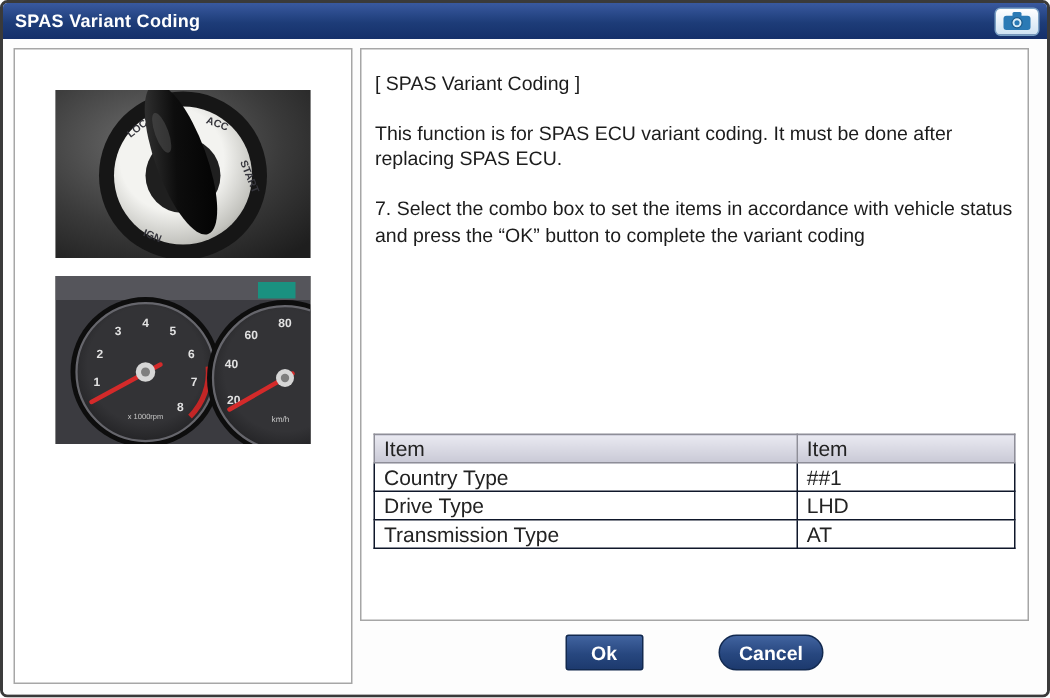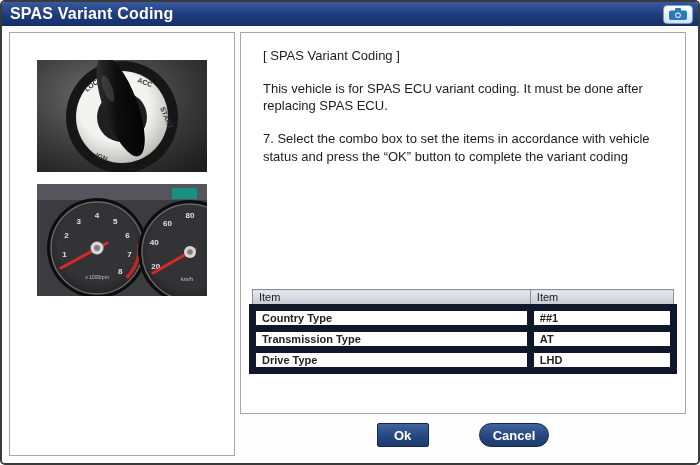--- a/index.html
+++ b/index.html
@@ -5,55 +5,55 @@
   * { box-sizing: border-box; }
   html,body { margin:0; padding:0; background:#ffffff; font-family:"Liberation Sans", sans-serif; }
   .window {
     position:relative; width:700px; height:465px;
     background:#fdfdfd; border:2px solid #3a3a3a; border-radius:5px; overflow:hidden;
   }
   .titlebar {
     height:24px; background:linear-gradient(180deg,#39599f 0%, #1d3c78 55%, #15306a 100%);
     display:flex; align-items:center; justify-content:space-between; padding:0 5px 0 8px;
   }
-  .titlebar .title { color:#ffffff; font-size:16px; font-weight:bold; letter-spacing:0.2px; }
+  .titlebar .title { color:#ffffff; font-size:12px; font-weight:bold; letter-spacing:0.2px; }
   .cam-btn {
     width:30px; height:19px; border:1px solid #7aa0c4; border-radius:4px;
     background:linear-gradient(#feffff,#cfe2f2); display:flex; align-items:center; justify-content:center;
     cursor:pointer; padding:0;
   }
   .content { position:relative; height:437px; background:#fdfdfd; }
 
   .left-panel {
     position:absolute; left:7px; top:6px; width:226px; height:424px;
     background:#ffffff; border:1px solid #a6a6a6;
   }
   .photo { position:absolute; left:27px; width:170px; height:112px; overflow:hidden; background:#222; }
   .photo.ignition { top:27px; }
   .photo.cluster  { top:151px; }
   .photo svg { display:block; }
   svg text { font-family:"Liberation Sans", sans-serif; }
 
   .right-panel {
     position:absolute; left:238px; top:6px; width:446px; height:382px;
-    background:#ffffff; border:1px solid #a6a6a6; padding:14px 22px; font-size:13px; color:#1c1c1c;
+    background:#ffffff; border:1px solid #a6a6a6; padding:14px 9px; font-size:13px; color:#1c1c1c;
   }
   .right-panel .heading { margin:0 0 16px 0; }
   .right-panel p { margin:0 0 16px 0; line-height:1.32; }
 
   .vtable {
     position:absolute; left:8px; right:8px; top:256px; width:calc(100% - 16px);
-    border-collapse:collapse; font-size:11px; color:#222;
+    border-collapse:collapse; font-size:14px; color:#222;
     border:1px solid #7e7e86;
   }
   .vtable th {
     background:linear-gradient(#e9e9f1,#c9c9d6); border:1px solid #8e8e98;
     font-weight:normal; text-align:left; padding:1px 6px; height:17px;
   }
-  .vtable td { border:7px solid #0f172a; padding:1px 6px; height:16px;font-weight:bold; }
+  .vtable td { border:1px solid #0f172a; padding:1px 6px; height:16px; }
   .col-item { width:66%; } .col-value { width:34%; }
 
   .btn-row {
     position:absolute; left:238px; top:397px; width:446px;
     display:flex; justify-content:center; gap:50px;
   }
   .btn {
     height:24px; min-width:52px; padding:0 13px;
     background:linear-gradient(180deg,#41639f 0%, #27477f 55%, #1d3a6e 100%);
     color:#ffffff; font-size:13px; font-weight:bold; font-family:"Liberation Sans", sans-serif;
@@ -160,42 +160,42 @@
             <circle cx="153" cy="68" r="6" fill="#d6d6d6"></circle>
             <circle cx="153" cy="68" r="2.8" fill="#7e7e7e"></circle>
           </g>
         </svg>
       </div>
 
     </div>
 
     <div class="right-panel">
       <p class="heading">[ SPAS Variant Coding ]</p>
-      <p>This vehicle is for SPAS ECU variant coding. It must be done after replacing SPAS ECU.</p>
+      <p>This function is for SPAS ECU variant coding. It must be done after replacing SPAS ECU.</p>
       <p>7. Select the combo box to set the items in accordance with vehicle status and press the “OK” button to complete the variant coding</p>
 
       <table class="vtable">
         <thead>
           <tr>
             <th class="col-item">Item</th>
             <th class="col-value">Item</th>
           </tr>
         </thead>
         <tbody>
           <tr>
             <td>Country Type</td>
             <td>##1</td>
           </tr>
           <tr>
+            <td>Drive Type</td>
+            <td>LHD</td>
+          </tr>
+          <tr>
             <td>Transmission Type</td>
             <td>AT</td>
-          </tr>
-          <tr>
-            <td>Drive Type</td>
-            <td>LHD</td>
           </tr>
         </tbody>
       </table>
     </div>
 
     <div class="btn-row">
       <button class="btn ok">Ok</button>
       <button class="btn cancel">Cancel</button>
     </div>
 

